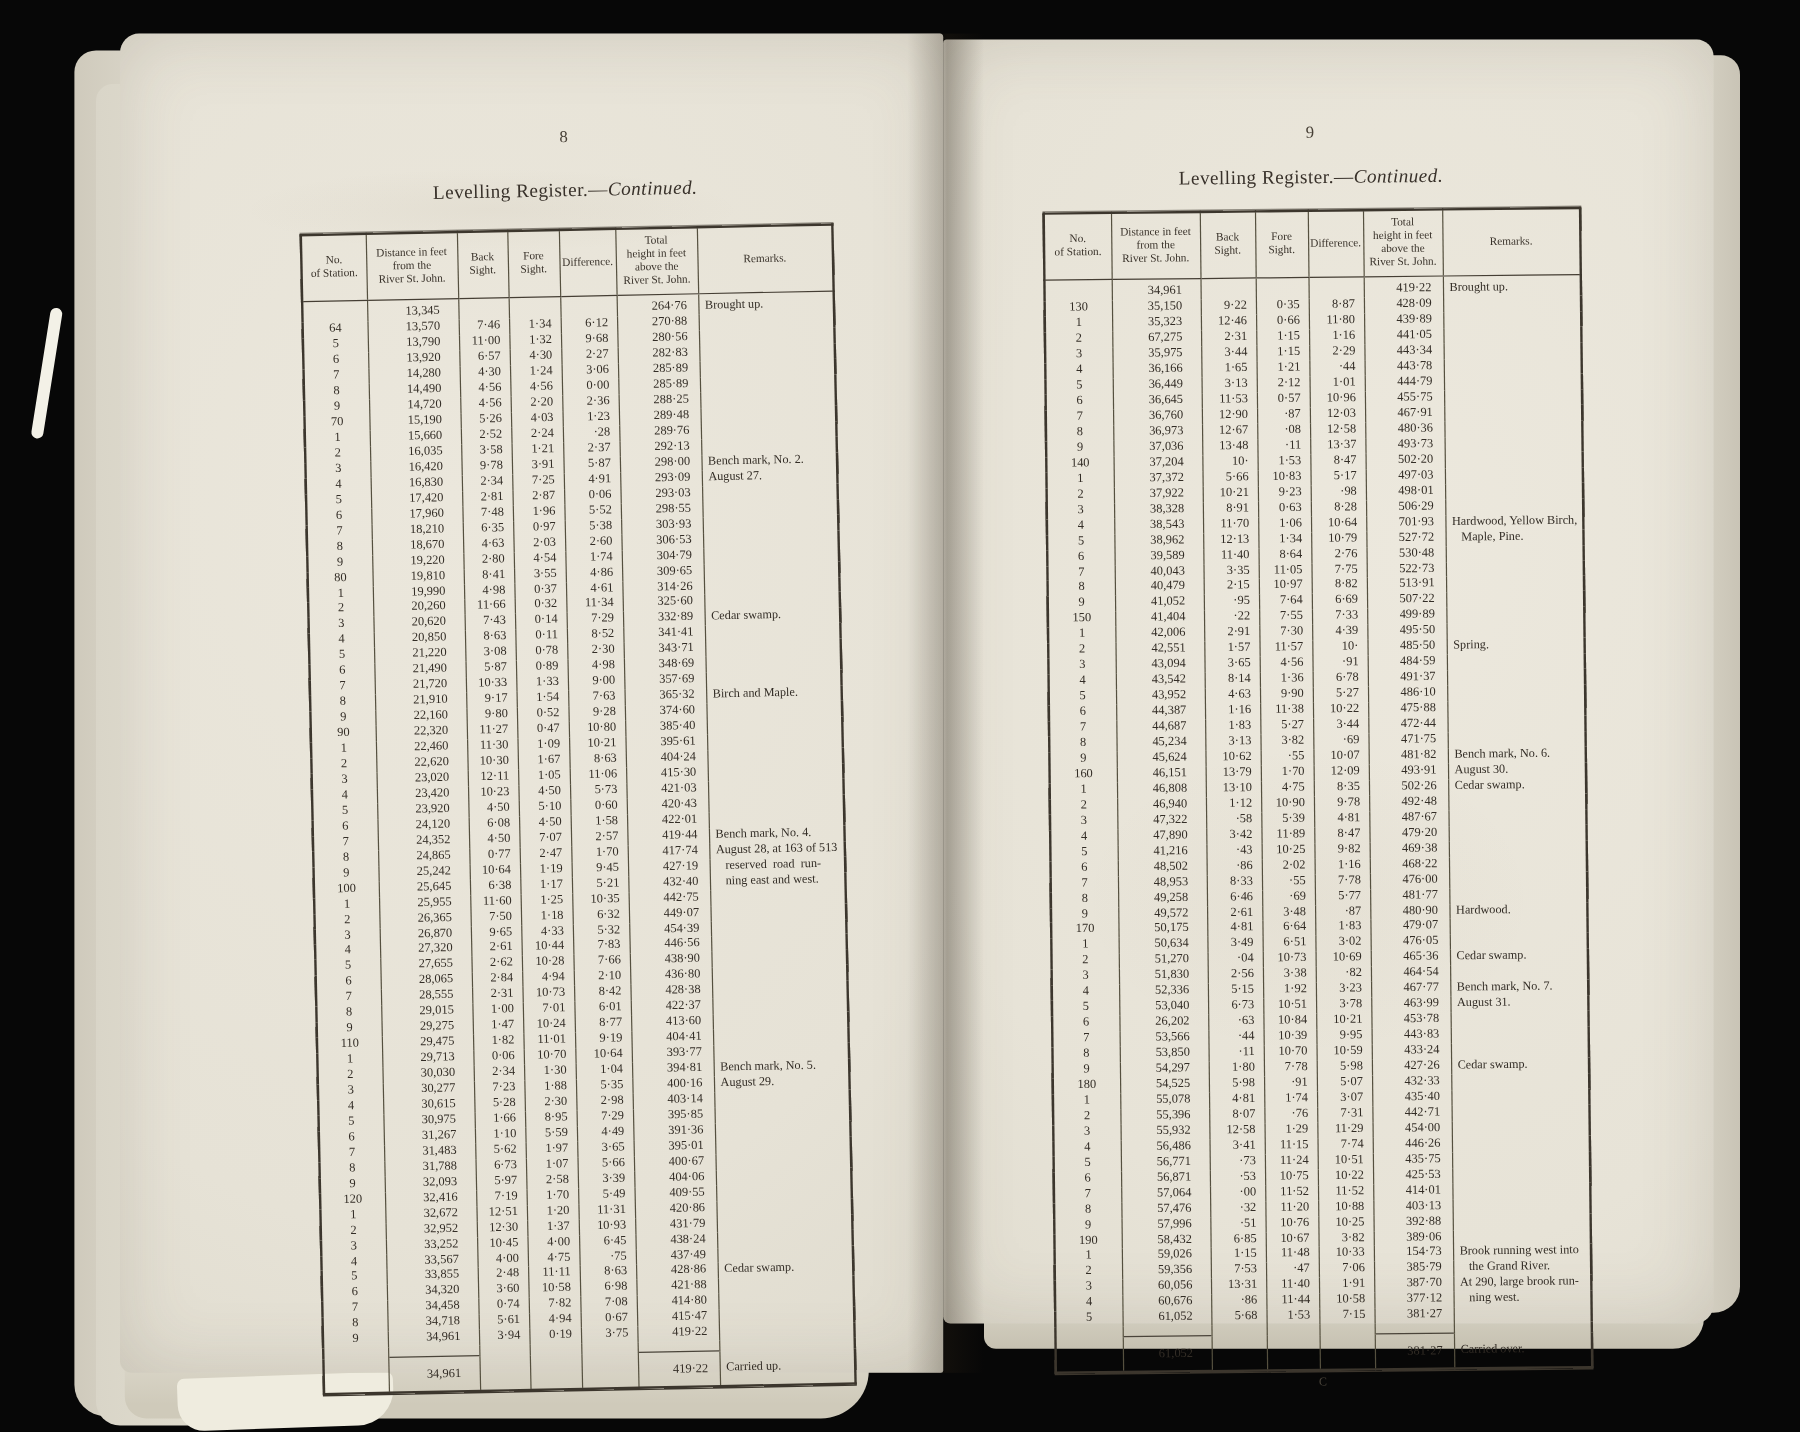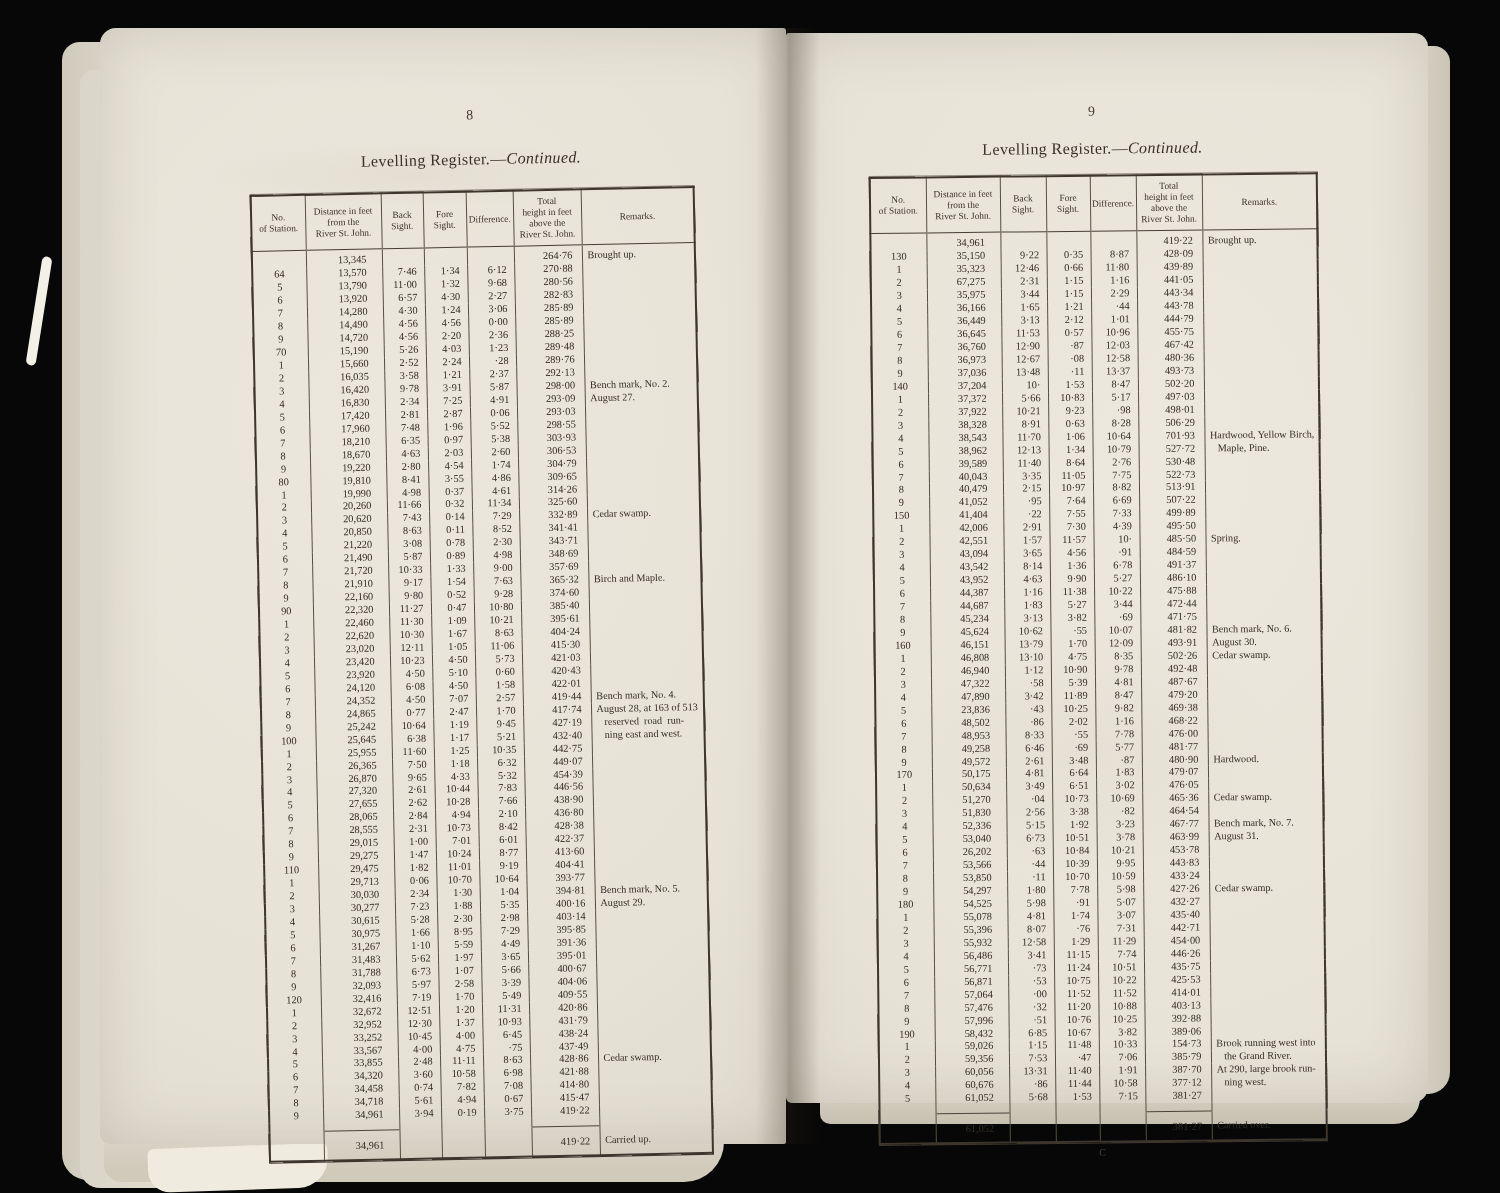--- a/index.html
+++ b/index.html
@@ -864,21 +864,21 @@
             <td class="c4">10·96</td>
             <td class="c5">455·75</td>
             <td class="c6"></td>
           </tr>
           <tr>
             <td class="c0">7</td>
             <td class="c1">36,760</td>
             <td class="c2">12·90</td>
             <td class="c3">·87</td>
             <td class="c4">12·03</td>
-            <td class="c5">467·42</td>
+            <td class="c5">467·91</td>
             <td class="c6"></td>
           </tr>
           <tr>
             <td class="c0">8</td>
             <td class="c1">36,973</td>
             <td class="c2">12·67</td>
             <td class="c3">·08</td>
             <td class="c4">12·58</td>
             <td class="c5">480·36</td>
             <td class="c6"></td>
@@ -1112,21 +1112,21 @@
             <td class="c0">4</td>
             <td class="c1">47,890</td>
             <td class="c2">3·42</td>
             <td class="c3">11·89</td>
             <td class="c4">8·47</td>
             <td class="c5">479·20</td>
             <td class="c6"></td>
           </tr>
           <tr>
             <td class="c0">5</td>
-            <td class="c1">23,836</td>
+            <td class="c1">41,216</td>
             <td class="c2">·43</td>
             <td class="c3">10·25</td>
             <td class="c4">9·82</td>
             <td class="c5">469·38</td>
             <td class="c6"></td>
           </tr>
           <tr>
             <td class="c0">6</td>
             <td class="c1">48,502</td>
             <td class="c2">·86</td>
@@ -1251,21 +1251,21 @@
             <td class="c4">5·98</td>
             <td class="c5">427·26</td>
             <td class="c6">Cedar swamp.</td>
           </tr>
           <tr>
             <td class="c0">180</td>
             <td class="c1">54,525</td>
             <td class="c2">5·98</td>
             <td class="c3">·91</td>
             <td class="c4">5·07</td>
-            <td class="c5">432·27</td>
+            <td class="c5">432·33</td>
             <td class="c6"></td>
           </tr>
           <tr>
             <td class="c0">1</td>
             <td class="c1">55,078</td>
             <td class="c2">4·81</td>
             <td class="c3">1·74</td>
             <td class="c4">3·07</td>
             <td class="c5">435·40</td>
             <td class="c6"></td>

